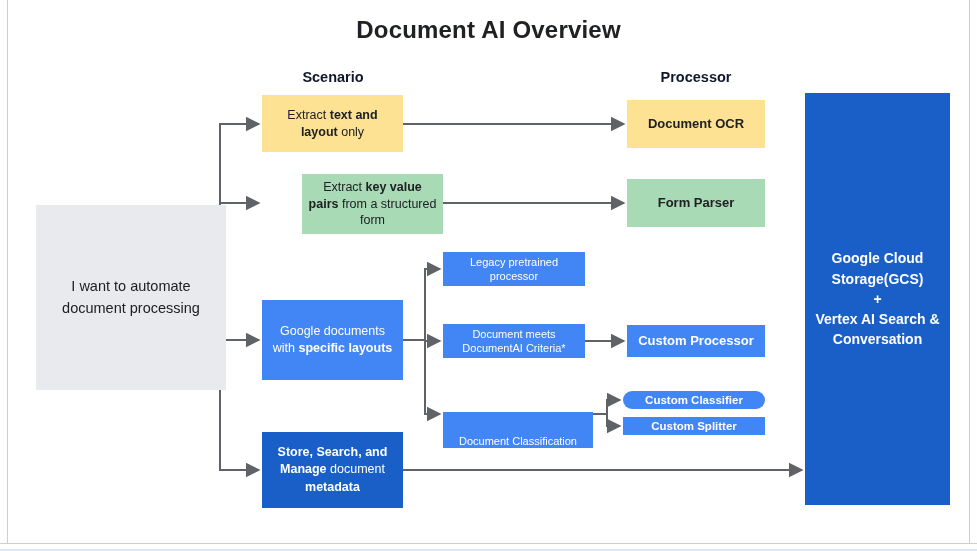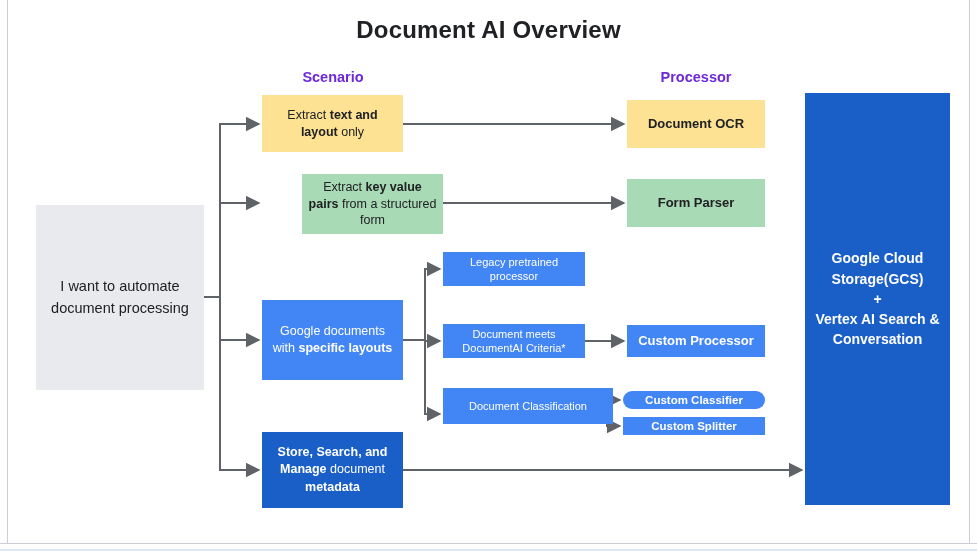--- a/index.html
+++ b/index.html
@@ -2,21 +2,21 @@
 <html><head>
 <meta charset="utf-8">
 <style>
   html,body{margin:0;padding:0;background:#fff;}
   body{font-family:"Liberation Sans",sans-serif;color:#202124;}
   .canvas{position:relative;width:977px;height:551px;background:#ffffff;overflow:hidden;}
   .frame-line{position:absolute;background:#cdced3;}
   .title{position:absolute;top:16px;left:0;width:100%;text-align:center;
          font-size:24px;font-weight:600;letter-spacing:.2px;color:#202124;}
   .col-hdr{position:absolute;top:69px;width:140px;text-align:center;
-           font-size:14.5px;font-weight:bold;color:#6d28d9;}
+           font-size:14.5px;font-weight:bold;color:#0f172a;}
   .node{position:absolute;display:flex;align-items:center;justify-content:center;
         text-align:center;box-sizing:border-box;}
   .node .txt{width:100%;padding:0 6px;}
   .b{font-weight:bold;}
   .gray-box{background:#e8eaed;color:#202124;font-size:14.5px;line-height:1.45;}
   .yellow{background:#fde293;color:#202124;font-size:12.5px;line-height:1.35;}
   .green{background:#a8dab5;color:#202124;font-size:12.5px;line-height:1.35;}
   .blue{background:#4285f4;color:#ffffff;font-size:12.5px;line-height:1.4;}
   .darkblue{background:#1a5ec8;color:#ffffff;font-size:12.5px;line-height:1.4;}
   .midblue{background:#4285f4;color:#ffffff;font-size:11px;line-height:1.3;}
@@ -64,21 +64,21 @@
       <path marker-end="url(#ah)" d="M425,269 H440"></path>
       <path marker-end="url(#ah)" d="M425,341 H440"></path>
       <path marker-end="url(#ah)" d="M425,414 H440"></path>
       <path marker-end="url(#ah)" d="M585,341 H624"></path>
       <path marker-end="url(#ah)" d="M607,400 H620"></path>
       <path marker-end="url(#ah)" d="M607,426 H620"></path>
       <path marker-end="url(#ah)" d="M403,470 H802"></path>
     </g>
   </svg>
 
-  <div class="node gray-box" style="left:36px;top:205px;width:168px;height:185px;">
+  <div class="node gray-box" style="left:36px;top:205px;width:190px;height:185px;">
     <div class="txt">I want to automate document processing</div>
   </div>
 
   <div class="node yellow" style="left:262px;top:95px;width:141px;height:57px;">
     <div class="txt"><span>Extract </span><span class="b">text and layout</span><span> only</span></div>
   </div>
   <div class="node green" style="left:262px;top:174px;width:141px;height:60px;margin-left:40px;">
     <div class="txt"><span>Extract </span><span class="b">key value pairs</span><span> from a structured form</span></div>
   </div>
   <div class="node blue" style="left:262px;top:300px;width:141px;height:80px;">
@@ -87,21 +87,21 @@
   <div class="node darkblue" style="left:262px;top:432px;width:141px;height:76px;">
     <div class="txt"><span class="b">Store, Search, and Manage</span><span> document </span><span class="b">metadata</span></div>
   </div>
 
   <div class="node midblue" style="left:443px;top:252px;width:142px;height:34px;">
     <div class="txt">Legacy pretrained processor</div>
   </div>
   <div class="node midblue" style="left:443px;top:324px;width:142px;height:34px;">
     <div class="txt">Document meets DocumentAI Criteria*</div>
   </div>
-  <div class="node midblue" style="left:443px;top:388px;width:170px;height:36px;">
+  <div class="node midblue" style="left:443px;top:412px;width:150px;height:36px;align-items:flex-end;">
     <div class="txt">Document Classification</div>
   </div>
 
   <div class="node yellow" style="left:627px;top:100px;width:138px;height:48px;">
     <div class="txt proc-lbl">Document OCR</div>
   </div>
   <div class="node green" style="left:627px;top:179px;width:138px;height:48px;">
     <div class="txt proc-lbl">Form Parser</div>
   </div>
   <div class="node midblue" style="left:627px;top:325px;width:138px;height:32px;">

